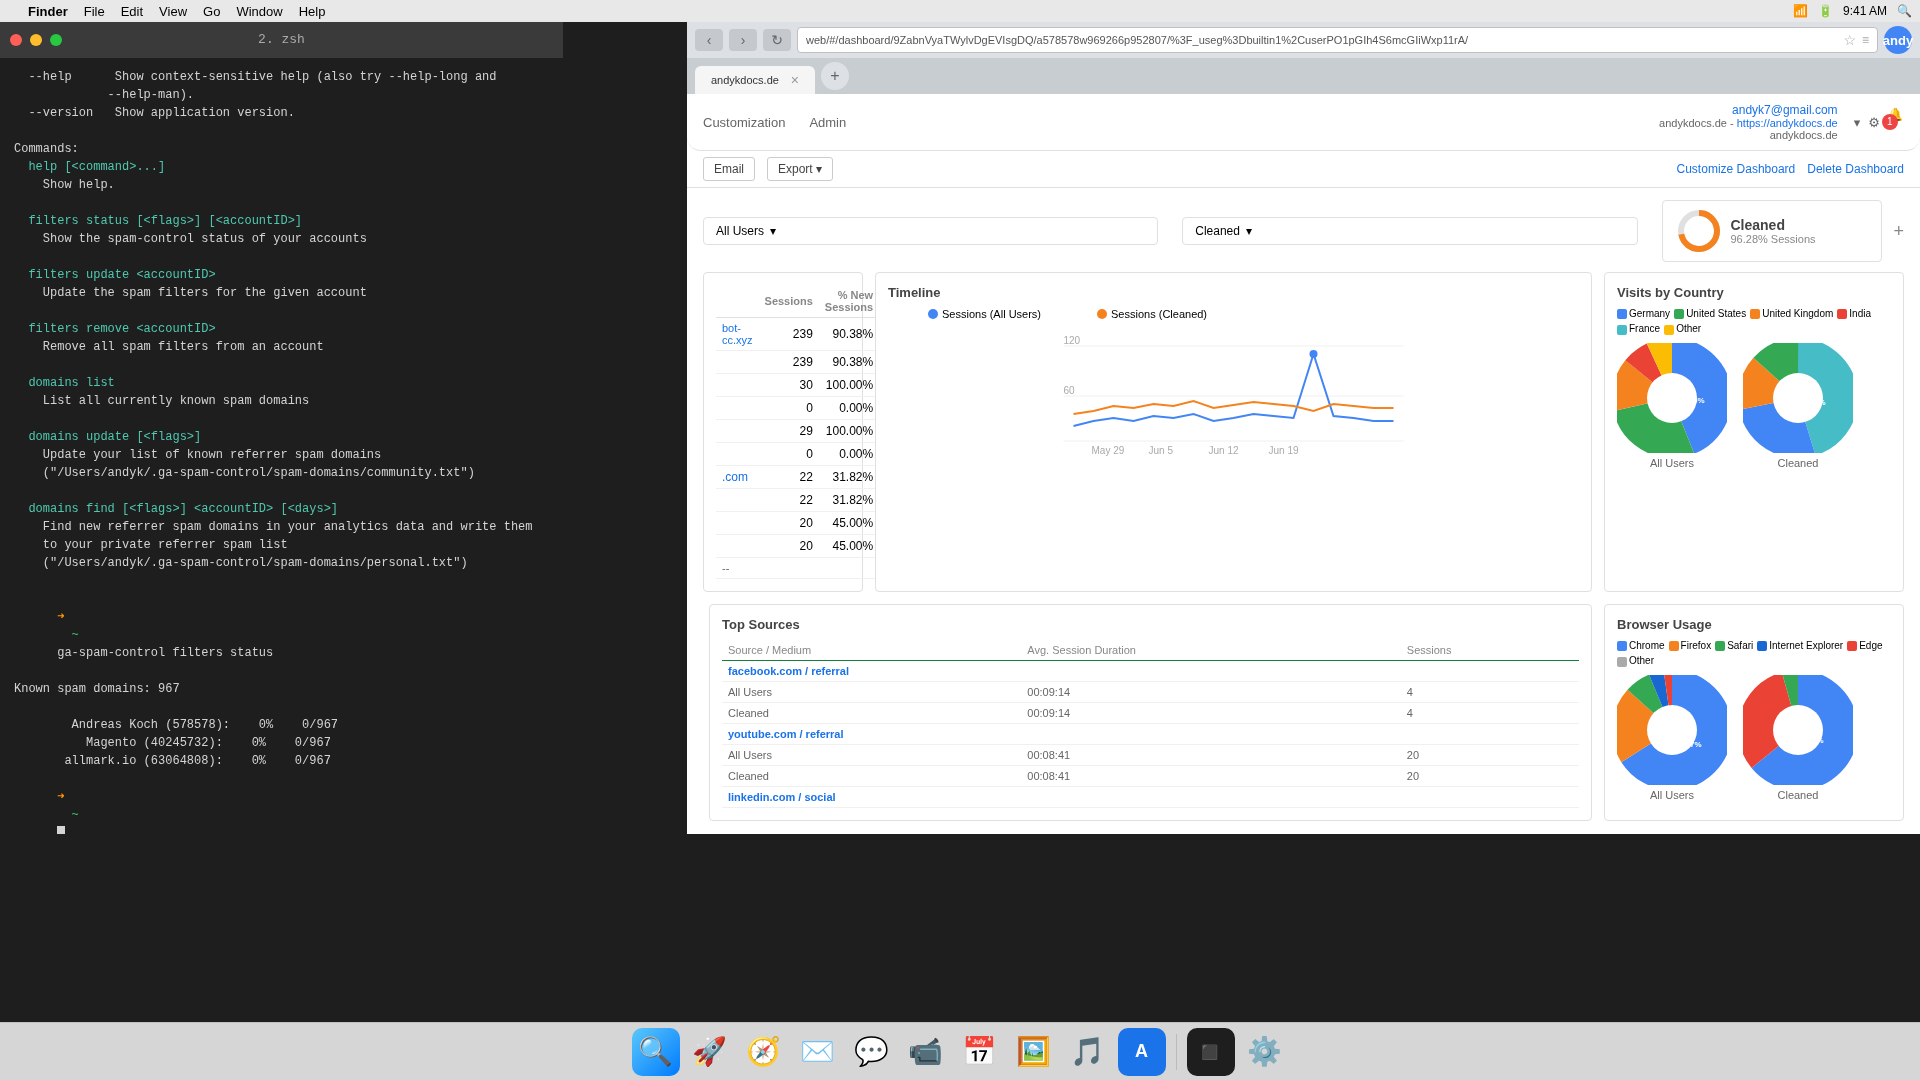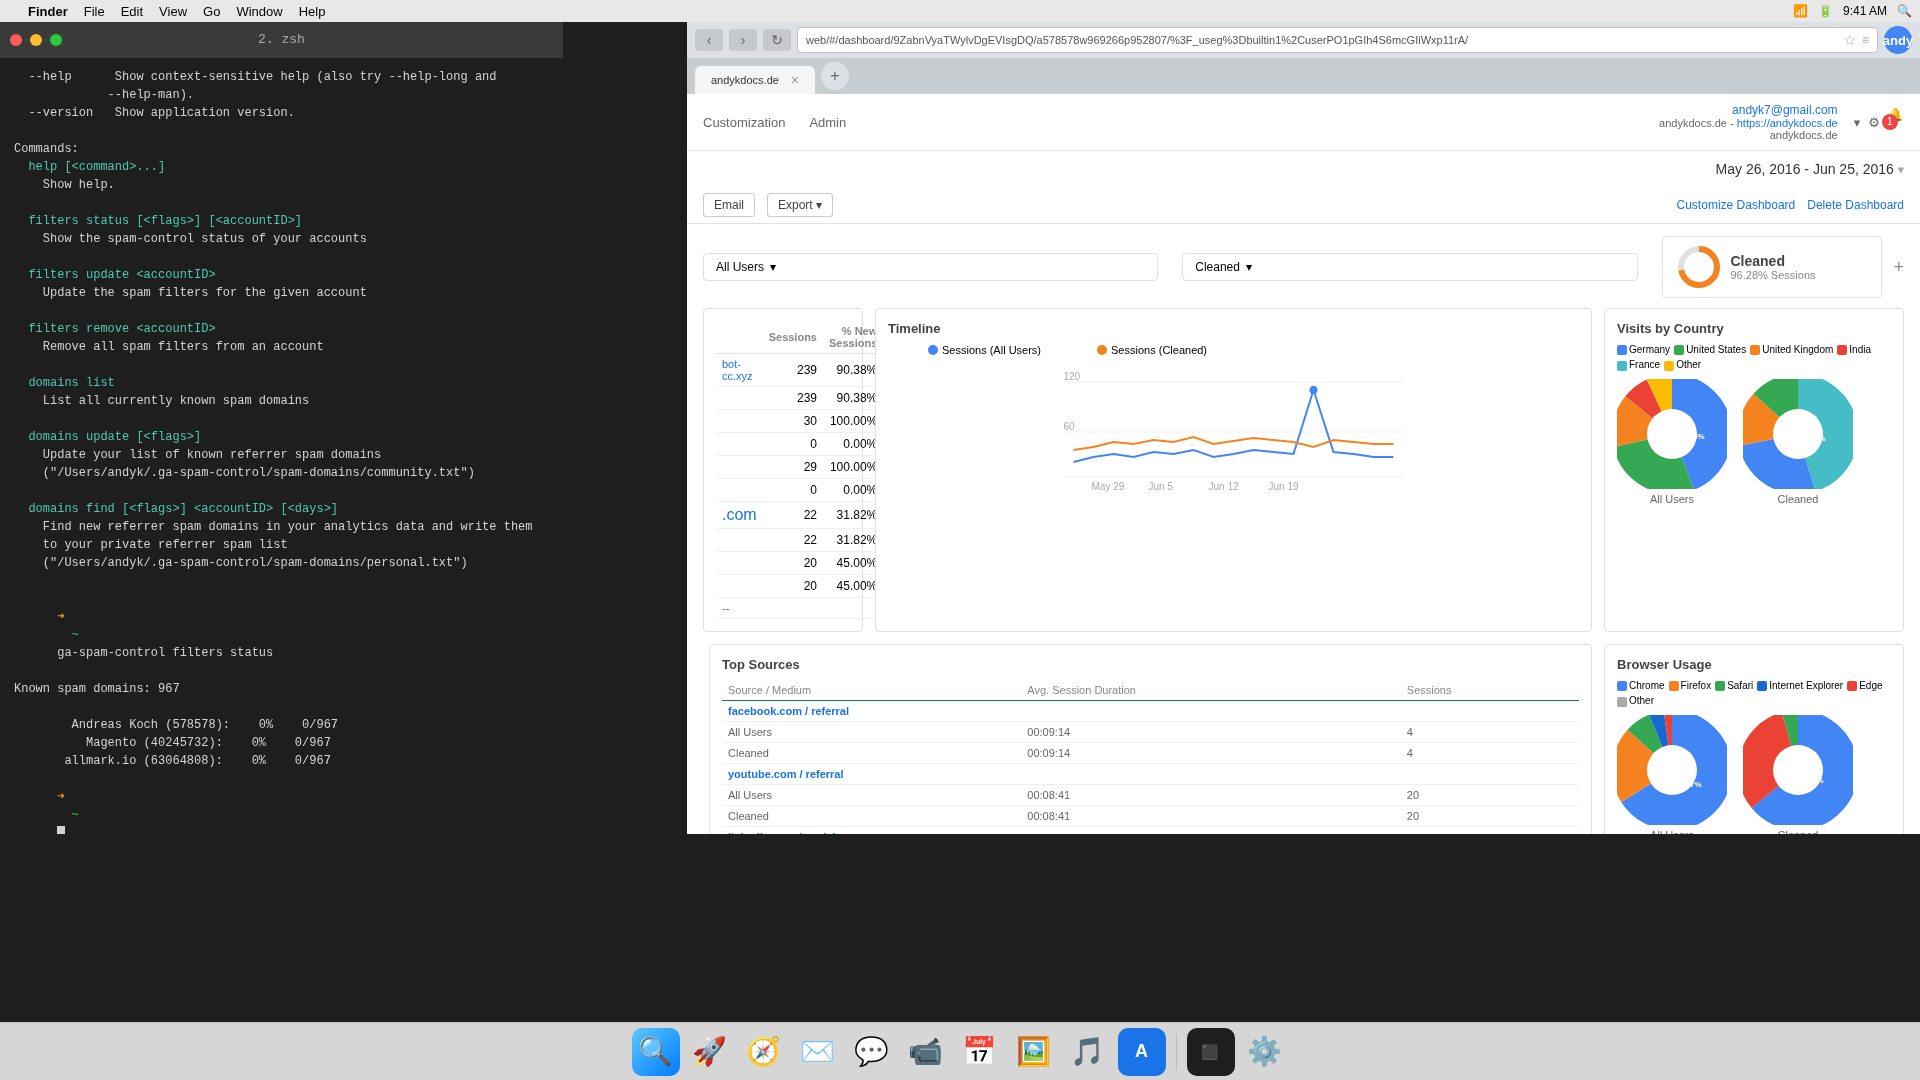--- a/index.html
+++ b/index.html
@@ -99,20 +99,21 @@
       overflow-y: auto;
     }
     .ga-header {
       background: white;
       border-bottom: 1px solid #e0e0e0;
       padding: 8px 16px;
       display: flex;
       align-items: center;
       justify-content: flex-end;
       gap: 12px;
+      border-radius: 14px;
     }
     .ga-avatar-area { display: flex; align-items: center; gap: 4px; }
     .ga-nav-bar {
       background: #f8f8f8;
       border-bottom: 1px solid #e0e0e0;
       padding: 0 16px;
       display: flex;
       align-items: center;
       height: 40px;
       gap: 24px;
@@ -329,24 +330,20 @@
             <span>⚙</span>
             <div style="position:relative;">
               <span>🔔</span>
               <span class="notif-badge">1</span>
             </div>
           </div>
         </div>
       </div>
     </div>
 
-    <div class="ga-date-row">
-      <span class="ga-date-range">May 26, 2016 - Jun 25, 2016</span>
-      <span style="color:#aaa;">▾</span>
-    </div>
 
     <div class="ga-toolbar">
       <button class="ga-btn">Email</button>
       <button class="ga-btn">Export ▾</button>
       <span style="margin-left:auto;color:#1a73e8;font-size:12px;cursor:pointer;">Customize Dashboard</span>
       <span style="color:#1a73e8;font-size:12px;cursor:pointer;">Delete Dashboard</span>
     </div>
 
     <div class="ga-content">
 
@@ -415,21 +412,21 @@
                 <td></td>
                 <td>29</td>
                 <td>100.00%</td>
               </tr>
               <tr>
                 <td></td>
                 <td>0</td>
                 <td>0.00%</td>
               </tr>
               <tr>
-                <td style="color:#1a73e8;font-size:16px;margin-left:27px;">.com</td>
+                <td style="color:#1a73e8;font-size:12px;margin-left:27px;">.com</td>
                 <td>22</td>
                 <td>31.82%</td>
               </tr>
               <tr>
                 <td></td>
                 <td>22</td>
                 <td>31.82%</td>
               </tr>
               <tr>
                 <td></td>

